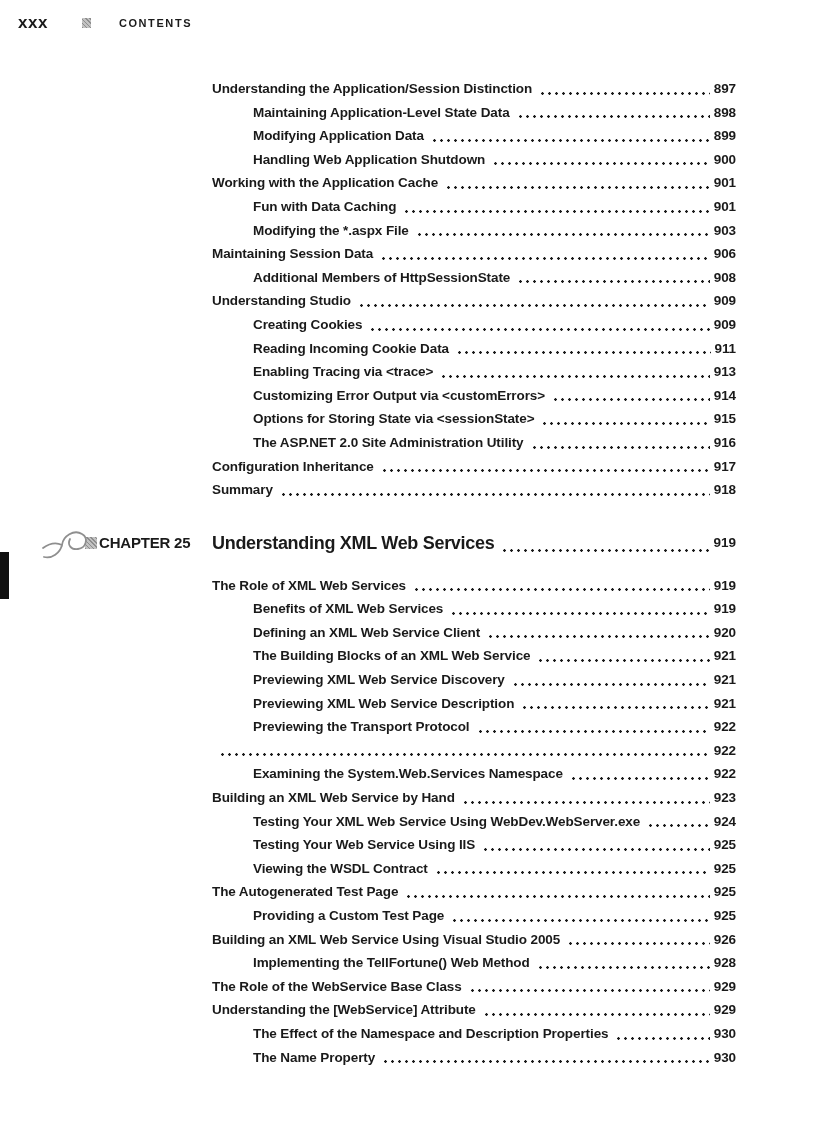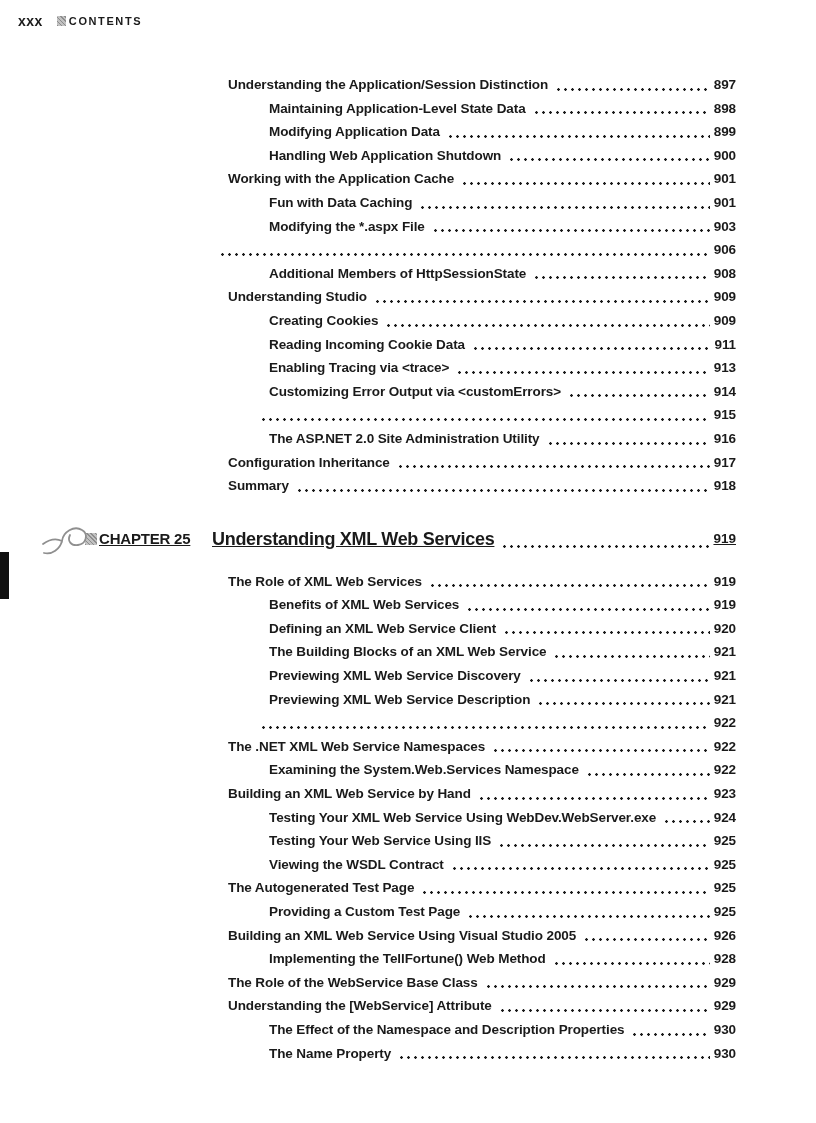--- a/index.html
+++ b/index.html
@@ -18,29 +18,30 @@
     -webkit-font-smoothing: antialiased;
   }
 
   
   .header {
     display: flex;
     align-items: baseline;
     padding: 13px 0 0 18px;
   }
   .folio {
-    font-size: 14px;
+    font-size: 17px;
     letter-spacing: 0.5px;
   }
   .running-head {
-    margin-left: 14px;
+    margin-left: 34px;
     display: inline-flex;
     align-items: center;
     font-size: 11px;
     letter-spacing: 1.6px;
+    gap: 25px;
   }
   .marker {
     display: inline-block;
     width: 9px;
     height: 10px;
     margin-right: 3px;
     background: repeating-linear-gradient(45deg, #8d8d8d 0 1px, #c2c2c2 1px 3px);
   }
 
   
@@ -62,21 +63,21 @@
   .toc-row {
     display: flex;
     align-items: baseline;
     height: 23.6px;
     line-height: 23.6px;
     font-size: 13.5px;
     letter-spacing: -0.1px;
     white-space: nowrap;
   }
   .toc-row.level-2 { padding-left: 41px; }
-  .toc-title { flex: 0 0 auto; margin-left: 16px; }
+  .toc-title { flex: 0 0 auto; }
   .toc-leader {
     flex: 1 1 auto;
     min-width: 10px;
     height: 3px;
     align-self: flex-end;
     margin: 0 4px 6px 7px;
     background-image: radial-gradient(circle, #1a1a1a 1.1px, rgba(0,0,0,0) 1.5px);
     background-size: 7px 3px;
     background-repeat: repeat-x;
     background-position: left bottom;
@@ -87,21 +88,20 @@
   .chapter-row {
     position: relative;
     display: flex;
     align-items: flex-start;
     margin-left: -127px;
     margin-top: 24px;
     margin-bottom: 14px;
     height: 34px;
     line-height: 34px;
     white-space: nowrap;
-    text-decoration: underline;
   }
   .chapter-label-wrap {
     flex: 0 0 127px;
     display: inline-flex;
     align-items: center;
     font-size: 15px;
     letter-spacing: -0.2px;
   }
   .chapter-marker {
     width: 12px;
@@ -181,20 +181,21 @@
           <span class="toc-page">901</span>
         </div>
 
         <div class="toc-row level-2">
           <span class="toc-title">Modifying the *.aspx File</span>
           <span class="toc-leader"></span>
           <span class="toc-page">903</span>
         </div>
 
         <div class="toc-row level-1">
+          <span class="toc-title">Maintaining Session Data</span>
           <span class="toc-leader"></span>
           <span class="toc-page">906</span>
         </div>
 
         <div class="toc-row level-2">
           <span class="toc-title">Additional Members of HttpSessionState</span>
           <span class="toc-leader"></span>
           <span class="toc-page">908</span>
         </div>
 
@@ -223,20 +224,21 @@
           <span class="toc-page">913</span>
         </div>
 
         <div class="toc-row level-2">
           <span class="toc-title">Customizing Error Output via &lt;customErrors&gt;</span>
           <span class="toc-leader"></span>
           <span class="toc-page">914</span>
         </div>
 
         <div class="toc-row level-2">
+          <span class="toc-title">Options for Storing State via &lt;sessionState&gt;</span>
           <span class="toc-leader"></span>
           <span class="toc-page">915</span>
         </div>
 
         <div class="toc-row level-2">
           <span class="toc-title">The ASP.NET 2.0 Site Administration Utility</span>
           <span class="toc-leader"></span>
           <span class="toc-page">916</span>
         </div>
 
@@ -300,26 +302,26 @@
           <span class="toc-page">921</span>
         </div>
 
         <div class="toc-row level-2">
           <span class="toc-title">Previewing XML Web Service Description</span>
           <span class="toc-leader"></span>
           <span class="toc-page">921</span>
         </div>
 
         <div class="toc-row level-2">
+          <span class="toc-title">Previewing the Transport Protocol</span>
           <span class="toc-leader"></span>
           <span class="toc-page">922</span>
         </div>
 
         <div class="toc-row level-1">
-          <span class="toc-title">The .NET XML Web Service Namespaces</span>
           <span class="toc-leader"></span>
           <span class="toc-page">922</span>
         </div>
 
         <div class="toc-row level-2">
           <span class="toc-title">Examining the System.Web.Services Namespace</span>
           <span class="toc-leader"></span>
           <span class="toc-page">922</span>
         </div>
 

